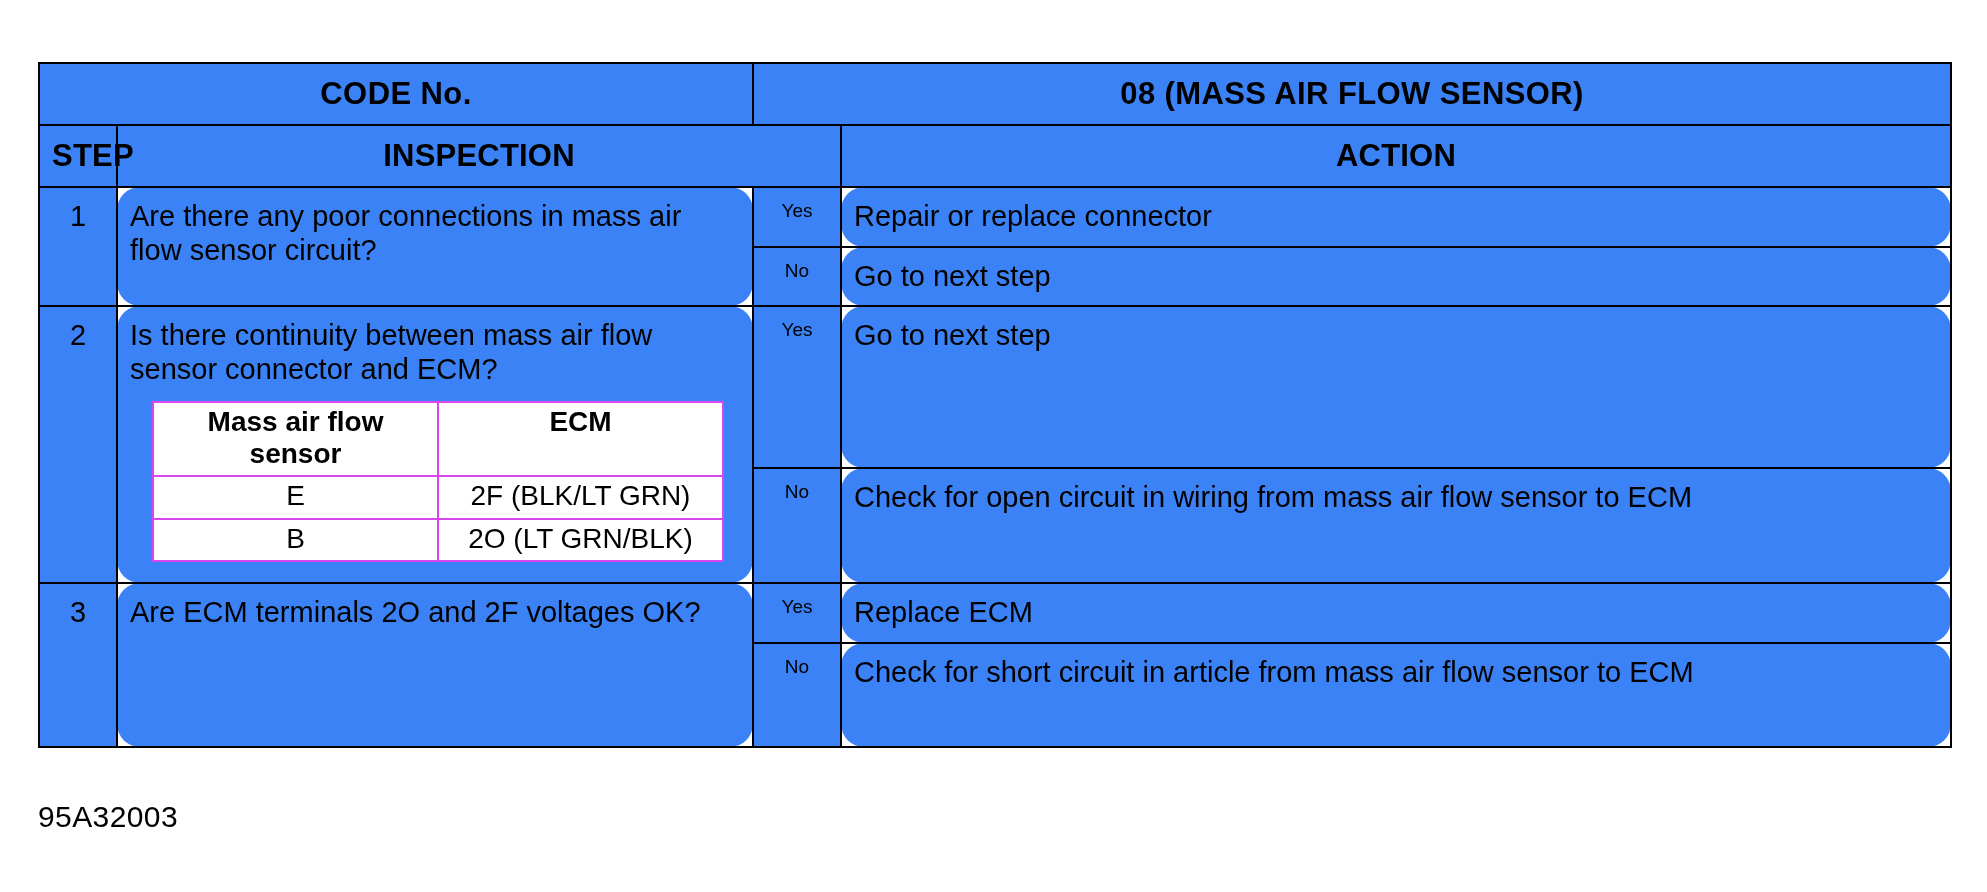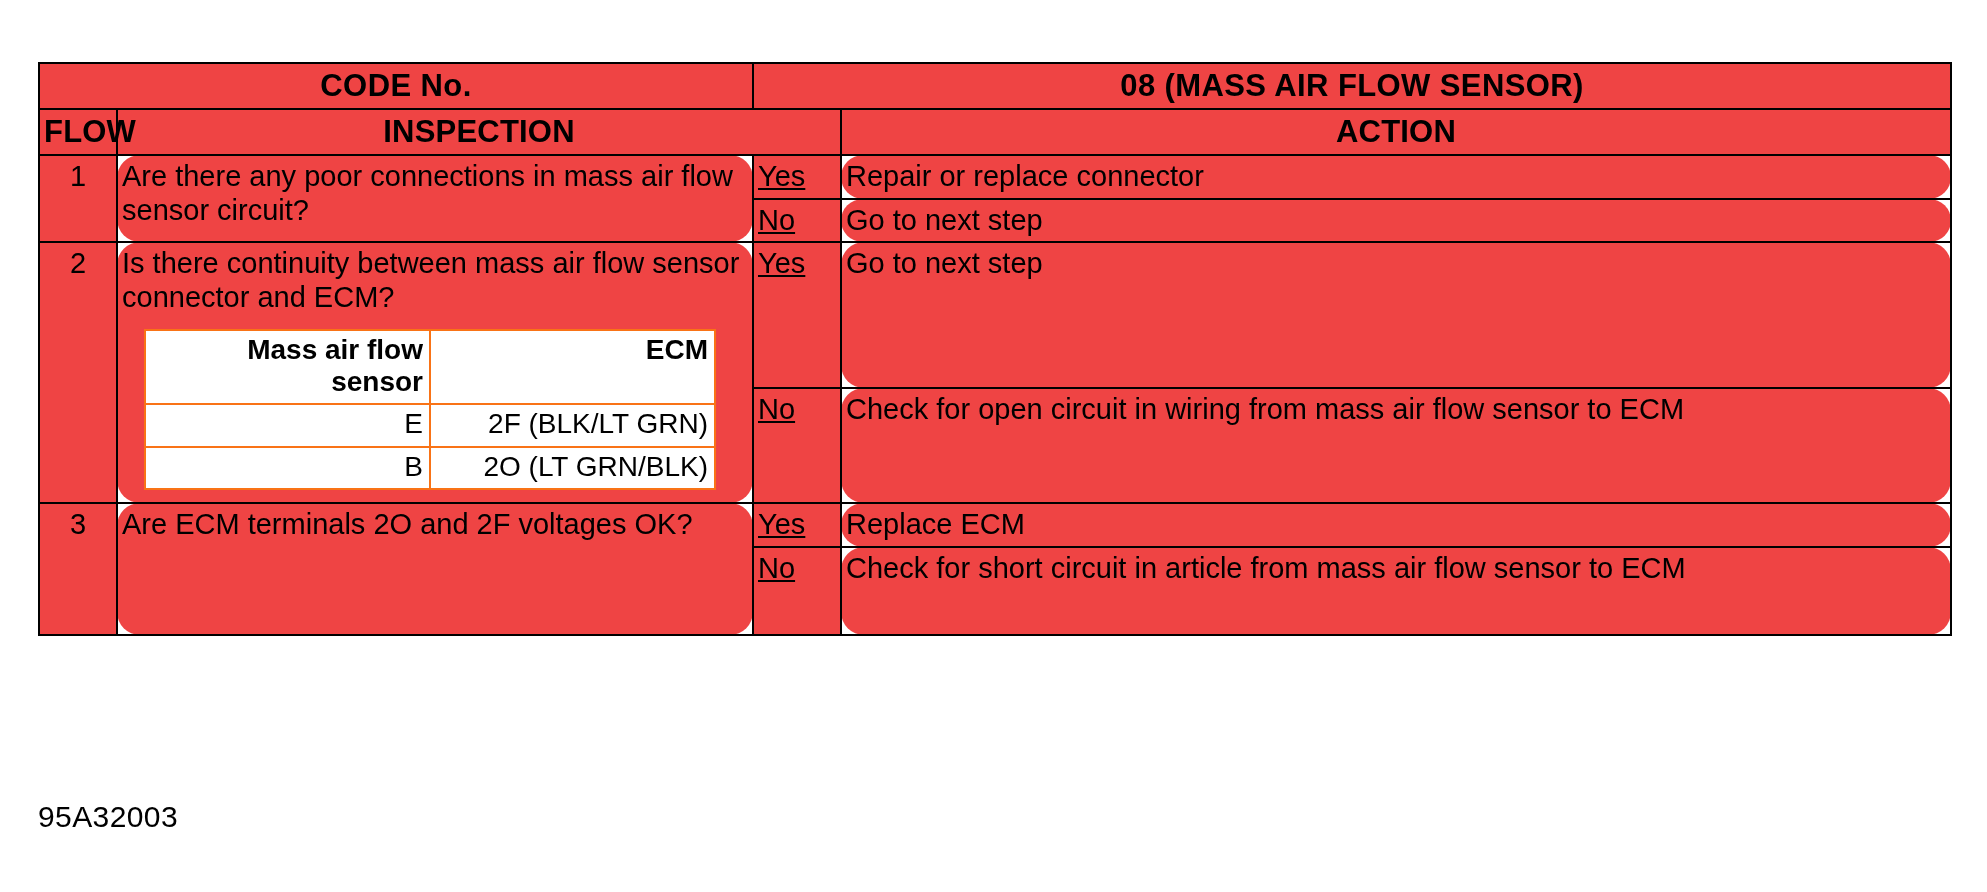--- a/index.html
+++ b/index.html
@@ -28,23 +28,23 @@
     position: absolute;
     left: 38px;
     top: 62px;
     width: 1912px;
     border-collapse: collapse;
     table-layout: fixed;
     background: #fff;
   }
   .dtc-table td, .dtc-table th {
     border: 2px solid #000;
-    padding: 4px;
+    padding: 12px;
     vertical-align: top;
-    background: #ef4444;
+    background: #3b82f6;
   }
 
   
   .col-step   { width: 78px; }
   .col-insp   { width: 636px; }
   .col-yn     { width: 88px; }
   .col-action { width: 1110px; }
 
   .cell-pad {
     padding: 8px 14px 10px 14px;
@@ -76,39 +76,38 @@
     letter-spacing: 0.4px;
   }
 
   .step-num {
     text-align: center;
     font-size: 29px;
     padding: 10px 0 0 0;
   }
 
   .yn-cell {
-    text-align: left;
-    font-size: 29px;
+    text-align: center;
+    font-size: 19px;
     padding: 10px 4px 10px 4px;
     vertical-align: top;
-    text-decoration: underline;
   }
 
   
   .pin-table {
     border-collapse: collapse;
     table-layout: fixed;
     margin: 14px 0 8px 22px;
     width: 570px;
     background: #fff;
   }
   .pin-table td {
-    border: 2px solid #f97316;
+    border: 2px solid #d946ef;
     font-size: 28px;
-    text-align: right;
+    text-align: center;
     padding: 3px 6px 5px 6px;
     background: #fff;
   }
   .pin-table td.pin-head {
     font-weight: bold;
   }
   .pin-col-a { width: 285px; }
   .pin-col-b { width: 285px; }
 
   
@@ -142,21 +141,21 @@
       <col class="col-action">
     </colgroup>
     <tbody>
 
       <tr>
         <td colspan="2" class="hdr-code" style="width:714px">CODE No.</td>
         <td colspan="2" class="hdr-title">08 (MASS AIR FLOW SENSOR)</td>
       </tr>
 
       <tr>
-        <td class="hdr-bold">FLOW</td>
+        <td class="hdr-bold">STEP</td>
         <td colspan="2" class="hdr-bold">INSPECTION</td>
         <td class="hdr-bold">ACTION</td>
       </tr>
 
       <tr>
         <td rowspan="2" class="step-num">1</td>
         <td rowspan="2" class="cell-pad">Are there any poor connections in mass air flow sensor circuit?</td>
         <td class="yn-cell">Yes</td>
         <td class="cell-pad">Repair or replace connector</td>
       </tr>

